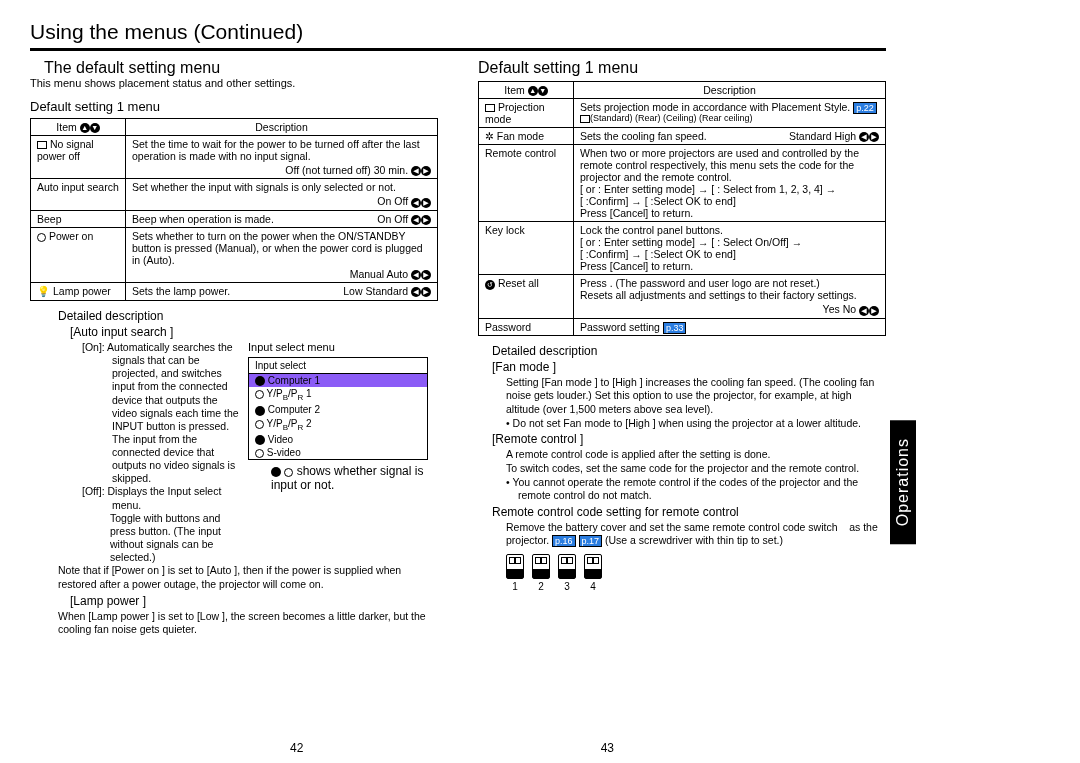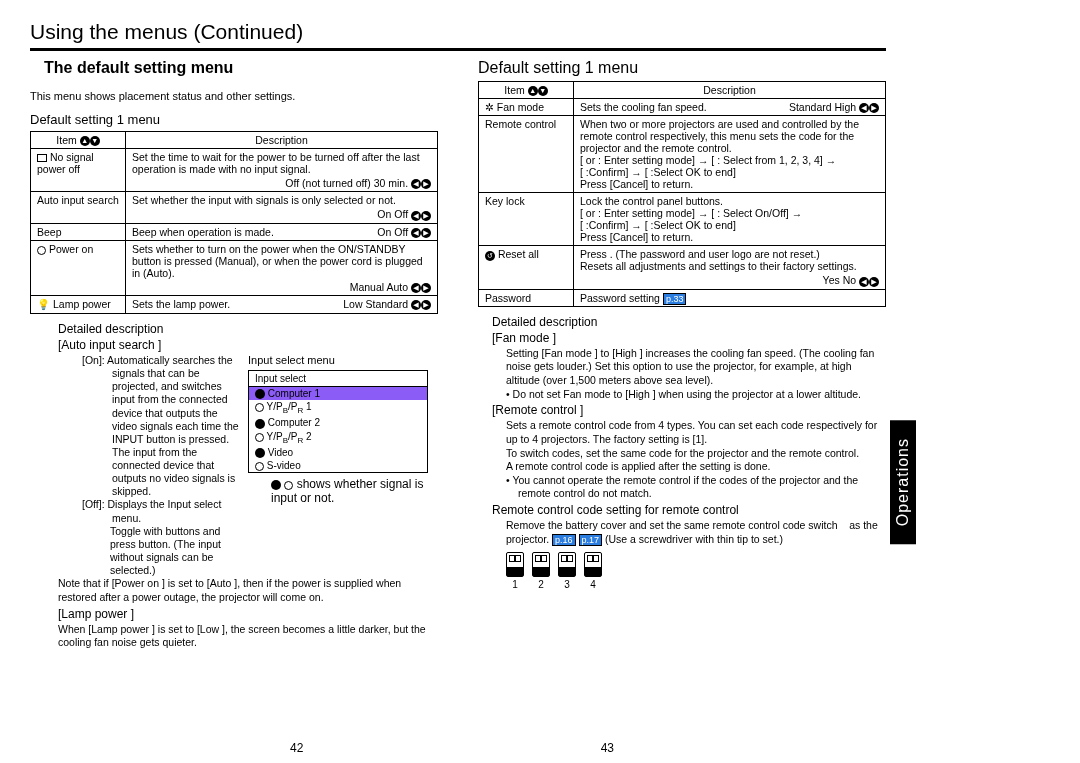--- a/index.html
+++ b/index.html
@@ -29,22 +29,22 @@
   }
   .columns {
     display: flex;
     gap: 40px;
   }
   .col {
     flex: 1 1 50%;
   }
   .subtitle {
     font-size: 16px;
-    font-weight: bold;
-    margin: 0 0 13px 14px;
+    font-weight: normal;
+    margin: 0 0 0 14px;
   }
   .intro {
     font-size: 11px;
     margin: 0 0 10px 0;
   }
   .menu-title {
     font-size: 13px;
     margin: 6px 0 4px 0;
   }
   table.settings {
@@ -65,21 +65,21 @@
   .opt-row {
     text-align: right;
     padding-top: 2px;
   }
   .detail-head {
     font-size: 12px;
     margin: 8px 0 2px 28px;
   }
   .detail-sub {
     font-size: 12px;
-    margin: 2px 0 2px 28px;
+    margin: 2px 0 2px 40px;
   }
   .detail-body {
     margin-left: 52px;
     font-size: 10.5px;
     line-height: 1.25;
   }
   .detail-body-r {
     margin-left: 28px;
     font-size: 10.5px;
     line-height: 1.3;
@@ -302,20 +302,27 @@
     <div class="col">
       <div class="menu-title" style="font-size:16px;margin-top:0">Default setting 1 menu</div>
 
       <table class="settings">
         <tbody>
             <tr class="head">
           <td style="width:95px"><span>Item</span> <span class="iconcircle">▲</span><span class="iconcircle">▼</span></td>
           <td>Description</td>
         </tr>
         <tr>
+          <td><span class="iconsquare"></span> <span>Projection mode</span></td>
+          <td>
+            <span>Sets projection mode in accordance with Placement Style.</span> <span class="pref">p.22</span>
+            <div style="font-size:9px"><span class="iconsquare"></span><span>(Standard)               (Rear)               (Ceiling)               (Rear ceiling)</span></div>
+          </td>
+        </tr>
+        <tr>
           <td><span>✲</span> <span>Fan mode</span></td>
           <td>
             <span style="float:left">Sets the cooling fan speed.</span>
             <span style="float:right"><span>Standard         High</span> <span class="iconcircle">◀</span><span class="iconcircle">▶</span></span>
             <div style="clear:both"></div>
           </td>
         </tr>
         <tr>
           <td>Remote control</td>
           <td>
@@ -349,23 +356,22 @@
       </tbody>
         </table>
 
       <div class="detail-head" style="margin-left:14px">Detailed description</div>
 
       <div class="detail-sub" style="margin-left:14px">[Fan mode ]</div>
       <div class="detail-body-r">Setting [Fan mode ] to [High ] increases the cooling fan speed. (The cooling fan noise gets louder.) Set this option to use the projector, for example, at high altitude (over 1,500 meters above sea level).</div>
       <div class="detail-body-r hanging-sm">• <span>Do not set Fan mode to [High ] when using the projector at a lower altitude.</span></div>
 
       <div class="detail-sub" style="margin-left:14px">[Remote control ]</div>
-      <div class="detail-body-r">Sets a remote control code from 4 types. You can set each code respectively for up to 4 projectors. The factory setting is [1].</div>
+      <div class="detail-body-r">A remote control code is applied after the setting is done.</div>
       <div class="detail-body-r">To switch codes, set the same code for the projector and the remote control.</div>
-      <div class="detail-body-r">A remote control code is applied after the setting is done.</div>
       <div class="detail-body-r hanging-sm">• <span>You cannot operate the remote control if the codes of the projector and the remote control do not match.</span></div>
 
       <div class="detail-sub" style="margin-left:14px">Remote control code setting for remote control</div>
       <div class="detail-body-r">
         <span>Remove the battery cover and set the same remote control code switch&nbsp;&nbsp;&nbsp;&nbsp;as the projector. </span>
         <span class="pref">p.16</span>
         <span class="pref">p.17</span>
         <span> (Use a screwdriver with thin tip to set.)</span>
       </div>
 

